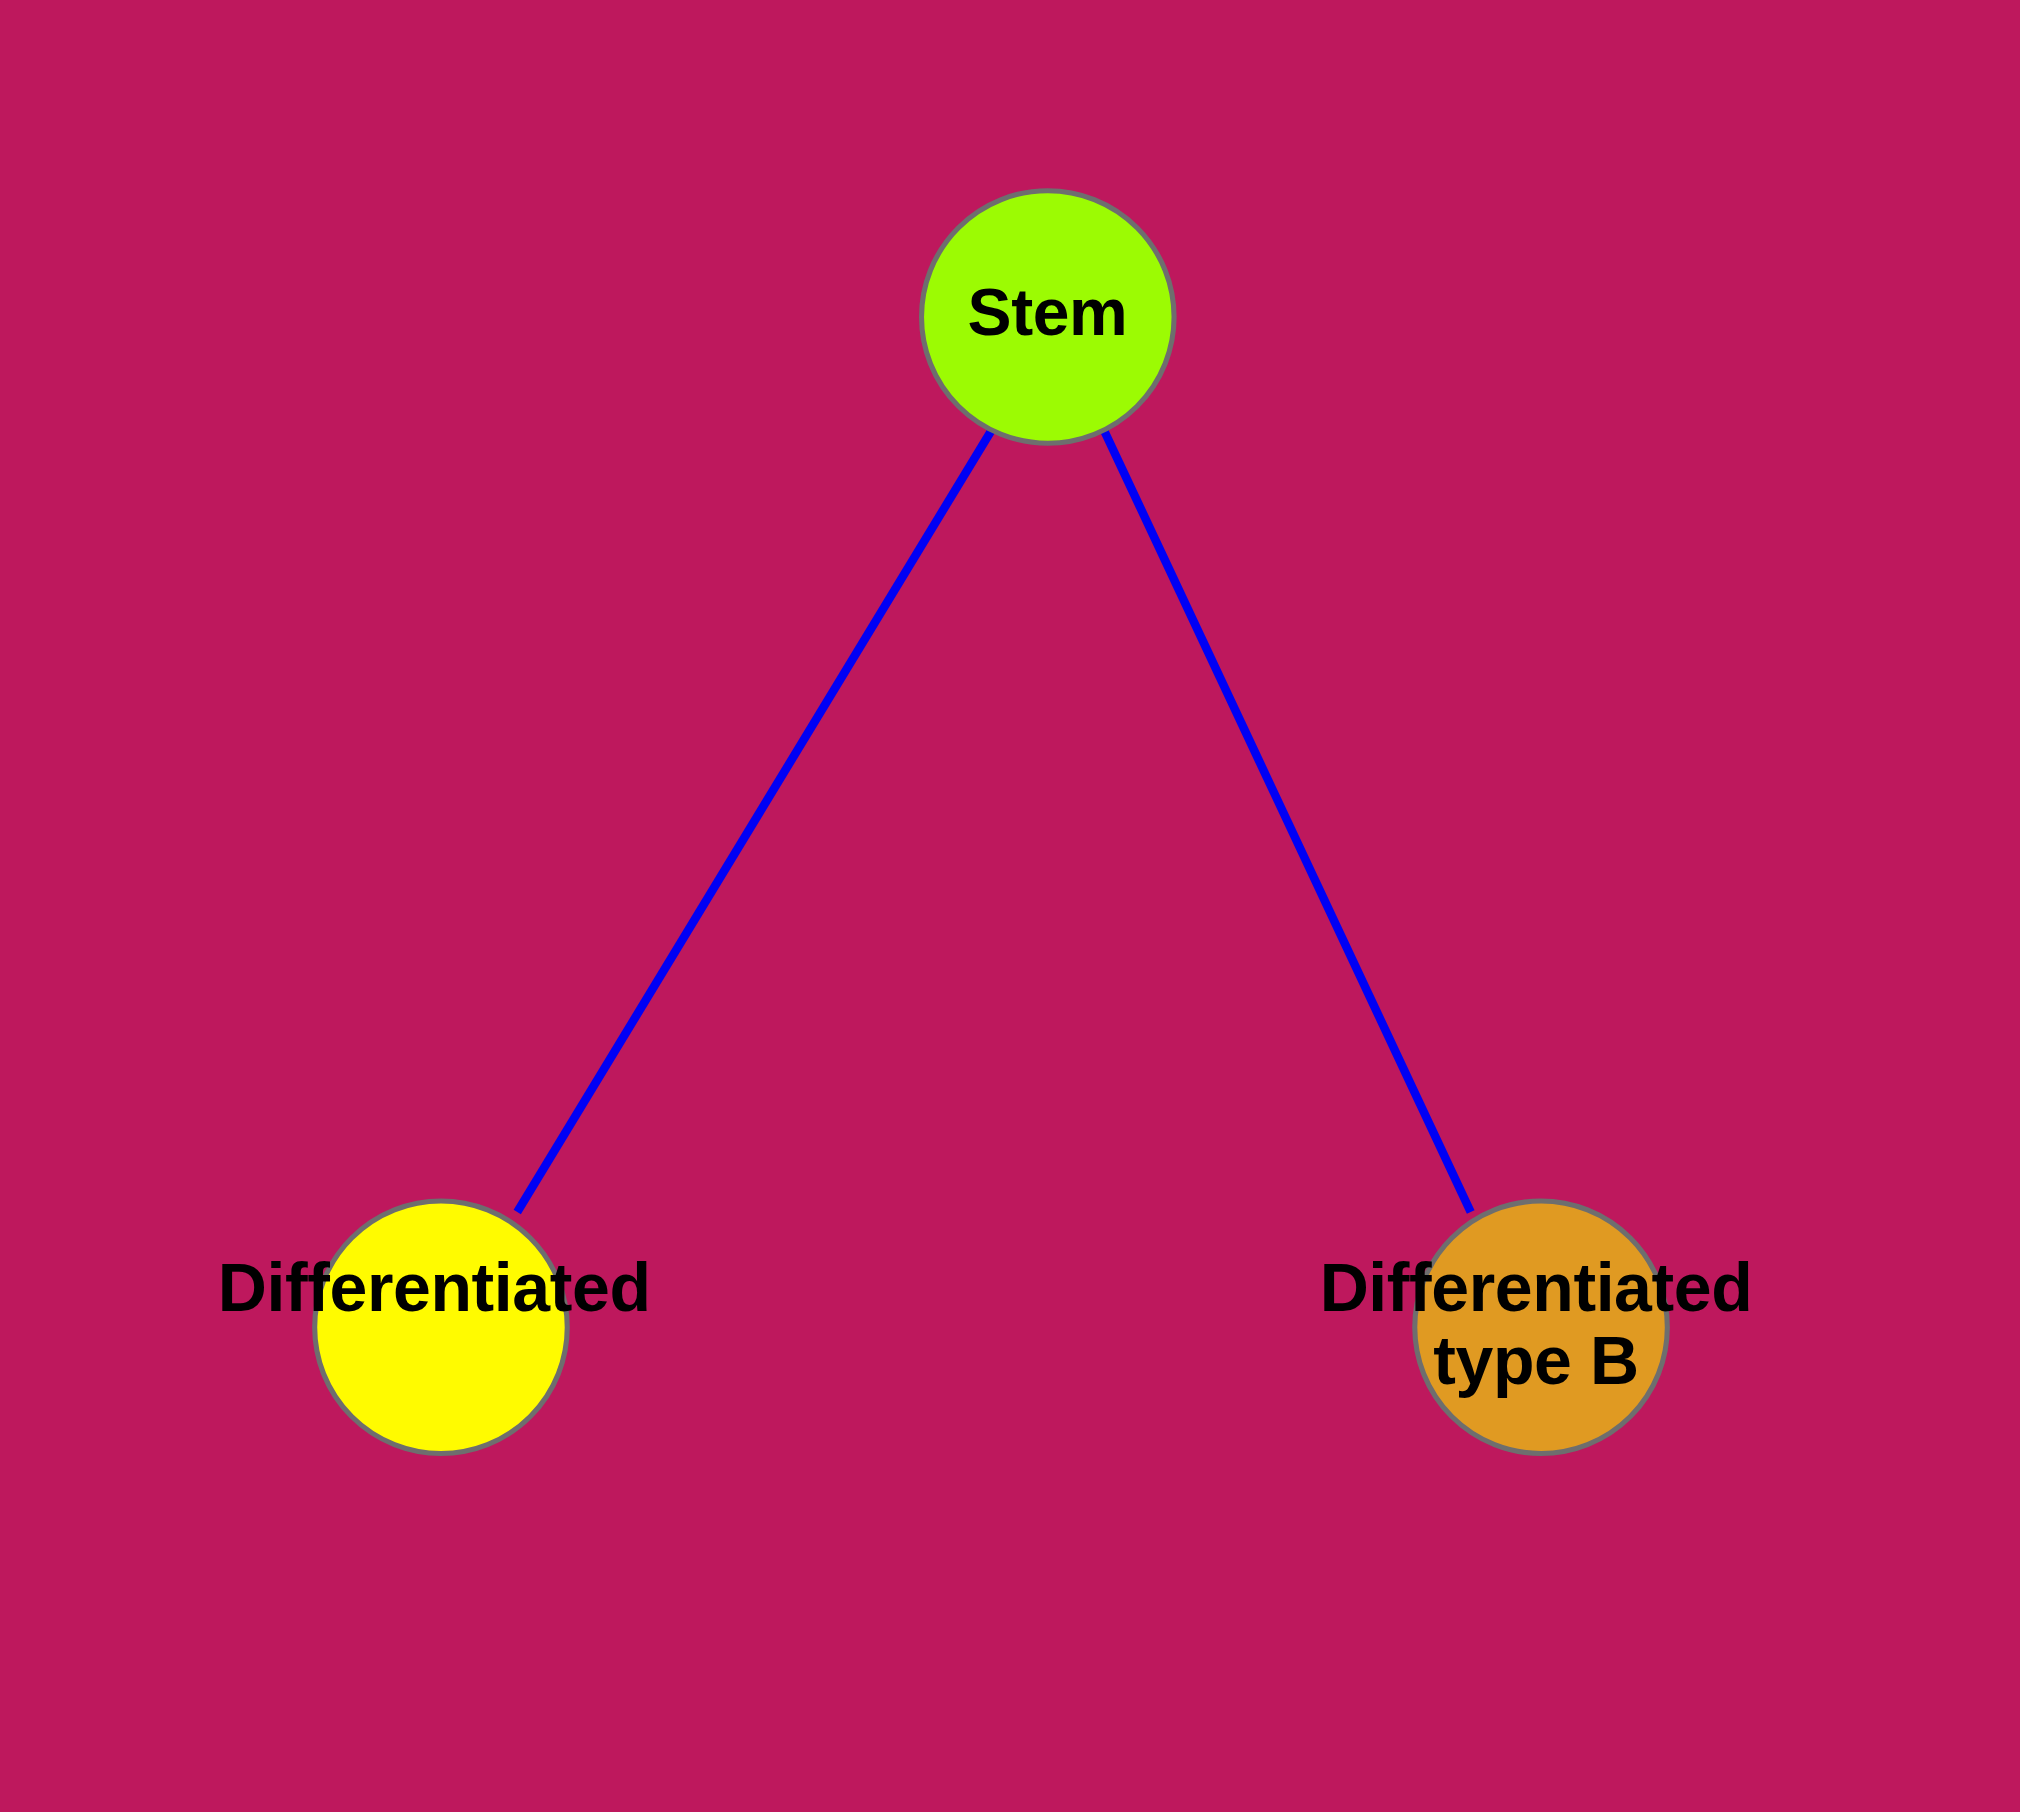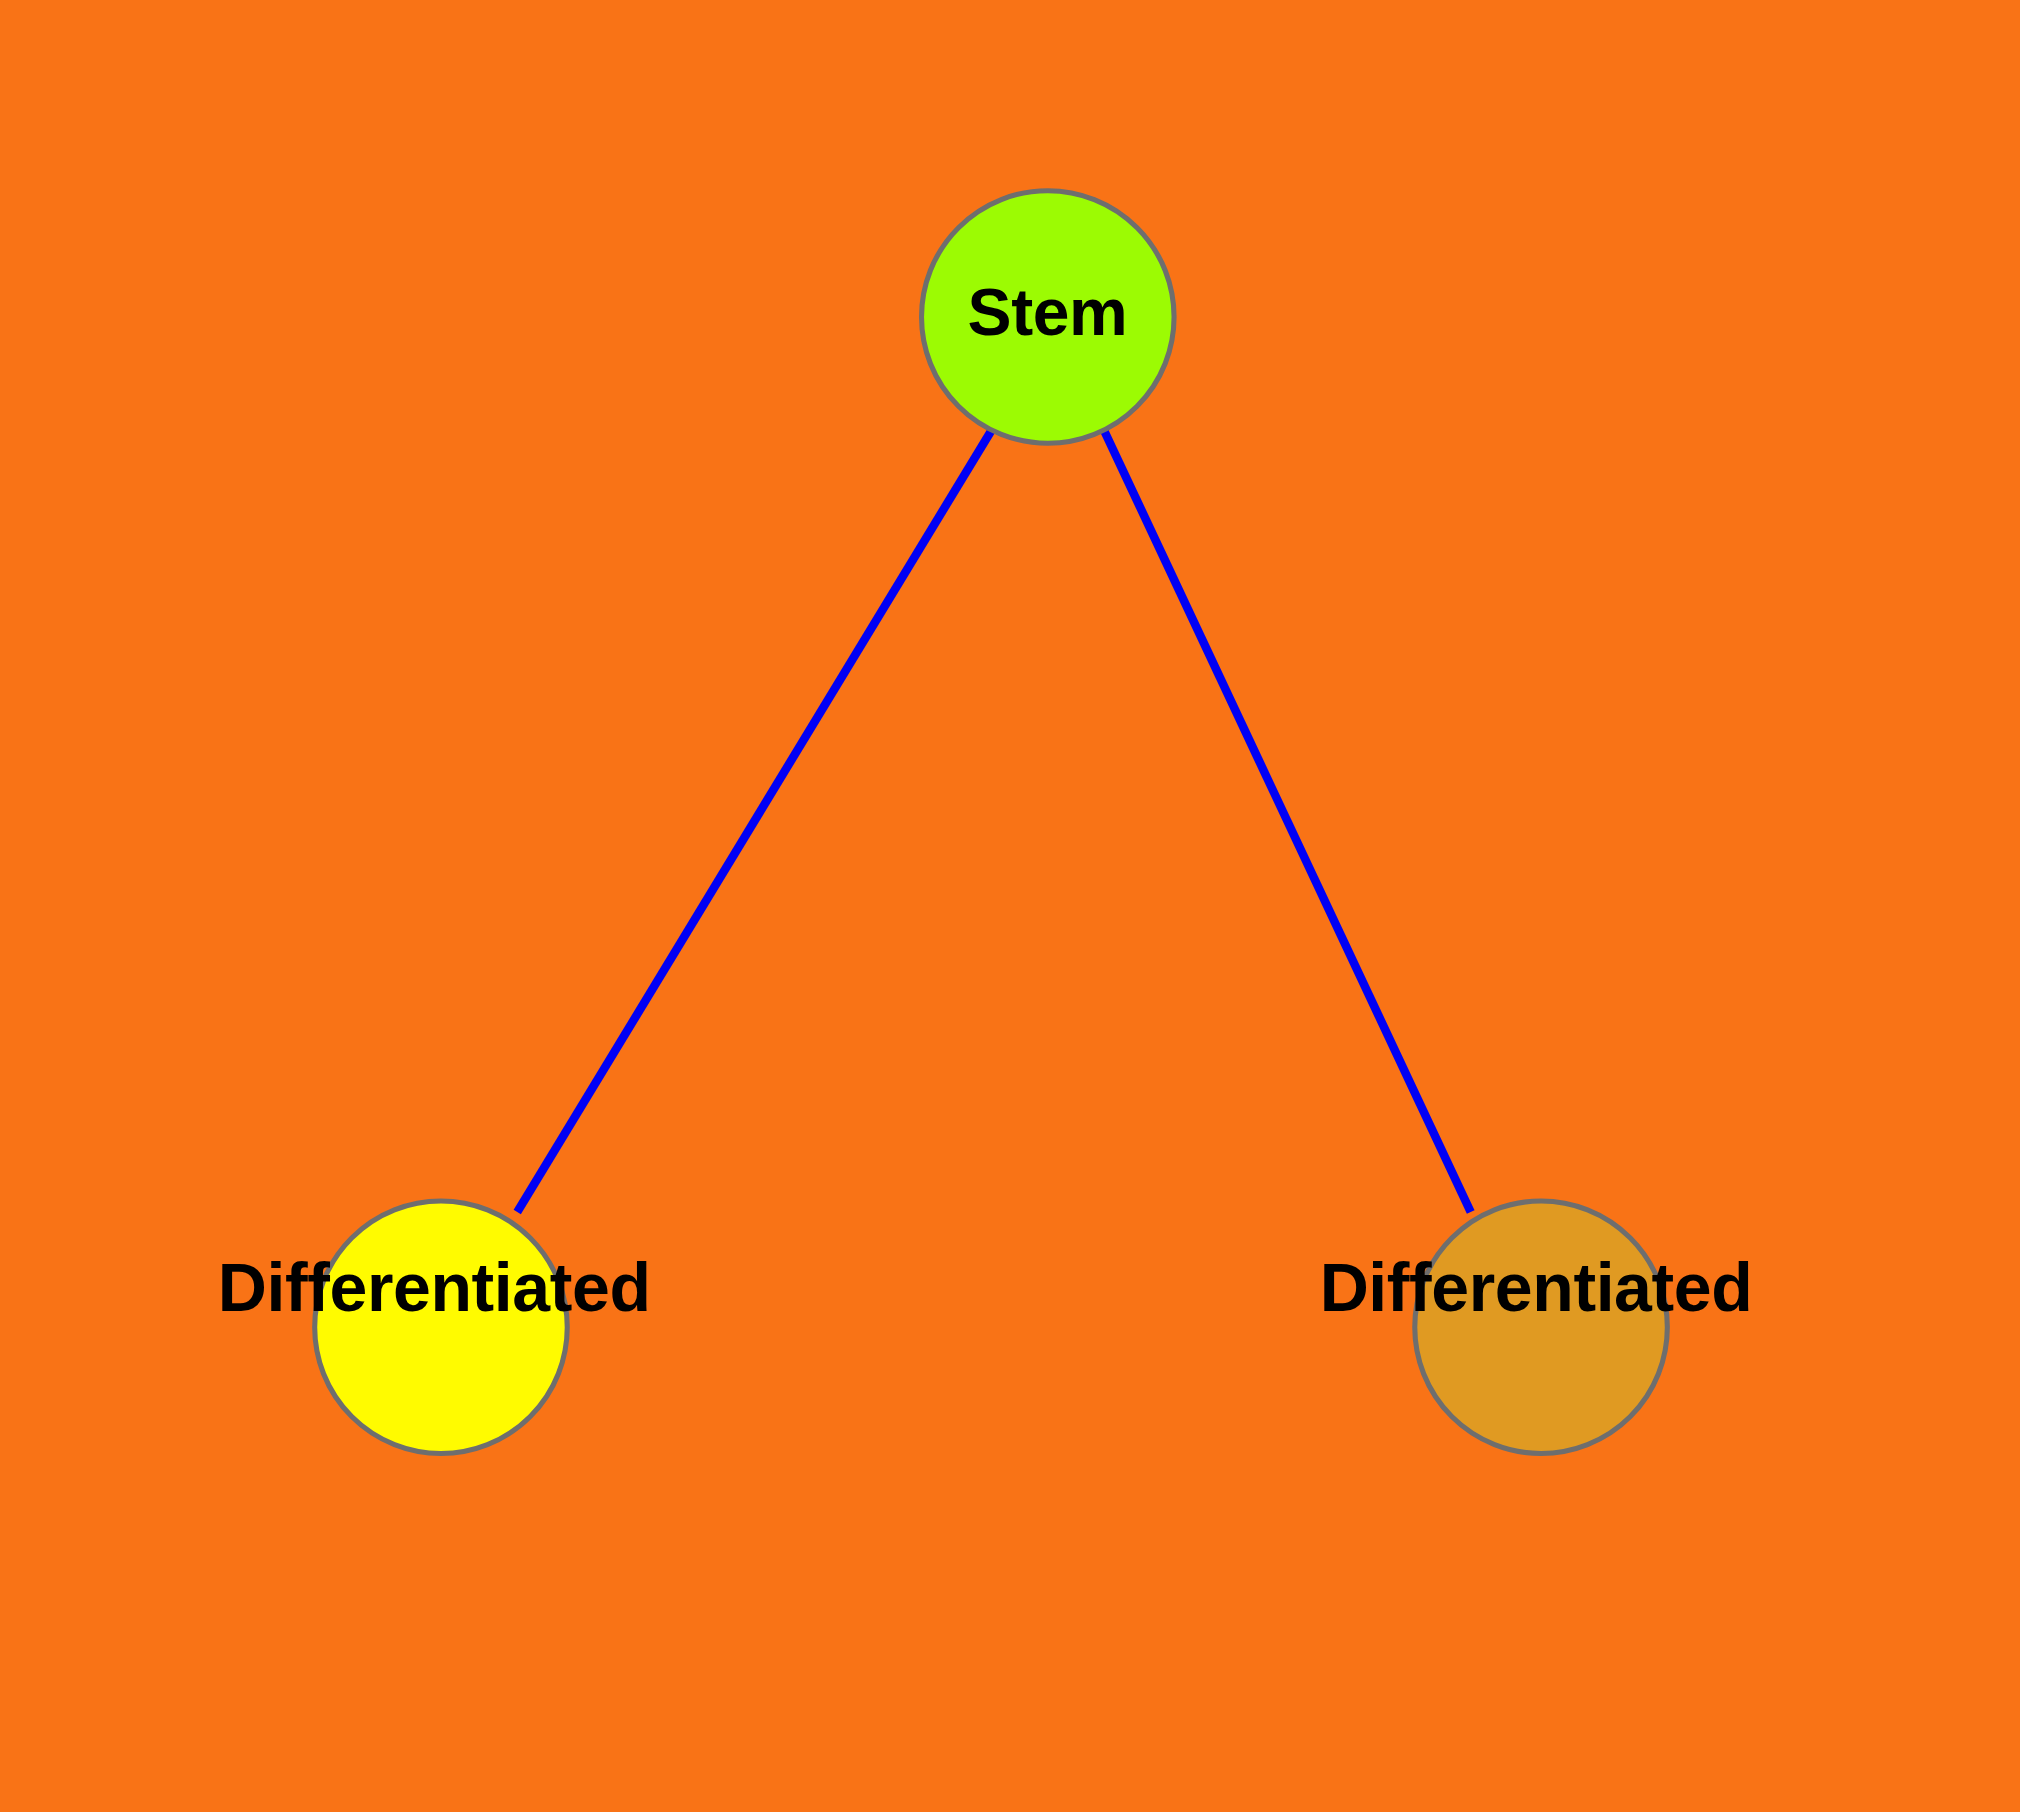--- a/index.html
+++ b/index.html
@@ -54,36 +54,36 @@
   .node-label.type-b-label {
     font-size: 68px;
     width: 848px;
     left: 1112px;
     top: 1251px;
   }
 </style>
 </head>
 <body style="background: rgb(201, 201, 251);">
 
-<div id="graph-canvas" style="background: #f97316; width: 2021px; height: 1812px;">
+<div id="graph-canvas" style="background: #be185d; width: 2021px; height: 1812px;">
 
   <svg id="graph-svg" viewBox="0 0 2384 2138" xmlns="http://www.w3.org/2000/svg">
 
     <g>
       <line x1="1170" y1="507" x2="610" y2="1430" stroke="#0000f5" stroke-width="10" stroke-linecap="butt"></line>
       <line x1="1302" y1="507" x2="1735" y2="1430" stroke="#0000f5" stroke-width="10" stroke-linecap="butt"></line>
     </g>
 
     <g>
       <circle cx="520" cy="1566" r="149" fill="#fffb00" stroke="#6e6e6e" stroke-width="6"></circle>
       <circle cx="1818" cy="1566" r="149" fill="#e09a22" stroke="#6e6e6e" stroke-width="6"></circle>
       <circle cx="1236" cy="374" r="149" fill="#9cfb03" stroke="#6e6e6e" stroke-width="6"></circle>
     </g>
   </svg>
 
   <div class="node-label stem-label"><span>Stem</span></div>
 
   <div class="node-label type-a-label"><div>Differentiated</div></div>
 
-  <div class="node-label type-b-label"><div>Differentiated</div></div>
+  <div class="node-label type-b-label"><div>Differentiated</div><div>type B</div></div>
 
 </div>
 
 
 </body></html>

